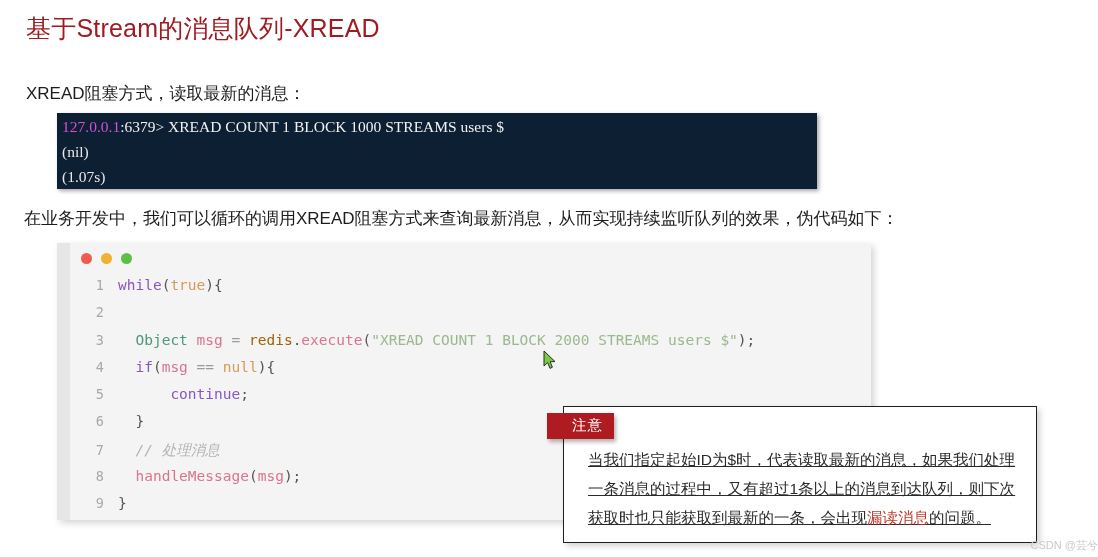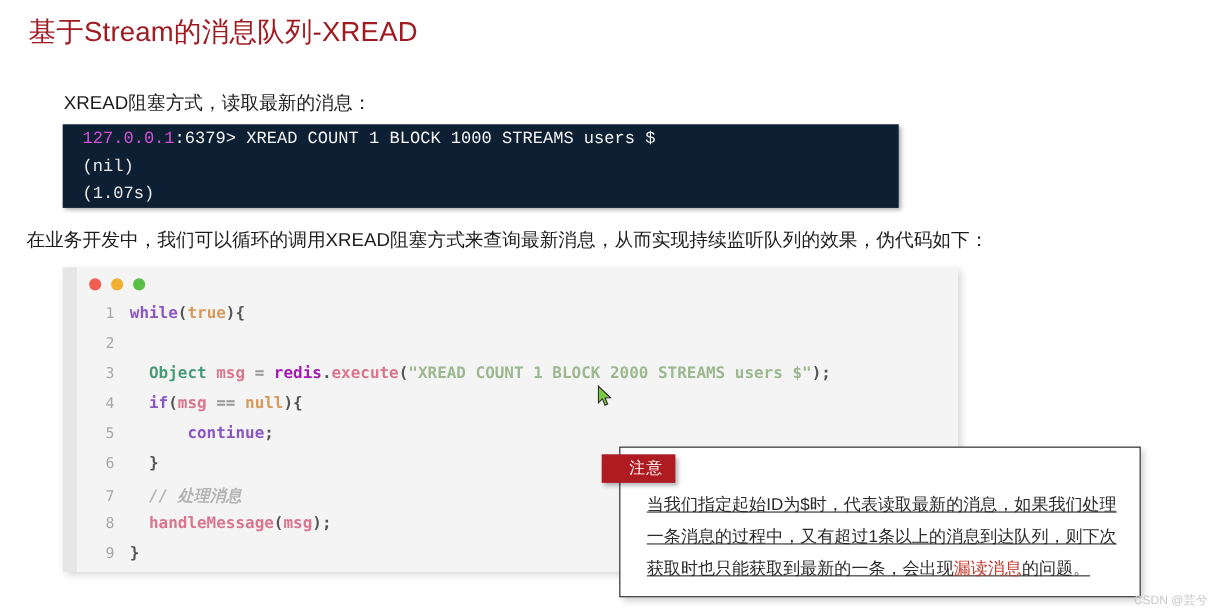--- a/index.html
+++ b/index.html
@@ -29,42 +29,41 @@
   }
 
   
   #intro-text {
     position: absolute;
     left: 26px;
     top: 82px;
     font-size: 17px;
     color: #1c1c1c;
     white-space: nowrap;
-    margin-left: 32px;
   }
 
   
   #terminal-block {
     position: absolute;
     left: 57px;
     top: 113px;
     width: 760px;
     height: 76px;
     background: #0d1f33;
     box-shadow: 2px 2px 4px rgba(0,0,0,0.35);
     padding: 0;
     overflow: hidden;
   }
   .term-line {
-    font-family: Liberation Mono, monospace;
+    font-family: Liberation Serif, serif;
     font-size: 15.5px;
     line-height: 25px;
     color: #e8e8e8;
     white-space: pre;
-    padding-left: 18px;
+    padding-left: 5px;
   }
   .term-line:first-child { padding-top: 1px; }
   .term-host { color: #d64fd6; }
   .term-rest { color: #f2f2f2; }
 
   
   #body-paragraph {
     position: absolute;
     left: 24px;
     top: 207px;
@@ -125,31 +124,31 @@
   }
   .ln {
     width: 34px;
     min-width: 34px;
     text-align: right;
     color: #a8a8a8;
     font-size: 13.5px;
     padding-right: 14px;
     user-select: none;
   }
-  .code-text { color: #3d3d3d; font-weight: bold; }
+  .code-text { color: #3d3d3d; }
 
   .tk-kw      { color: #8a56c4; }
   .tk-lit     { color: #d79a5a; }
   .tk-type    { color: #4a9a7a; }
   .tk-var     { color: #d9758f; }
   .tk-op      { color: #9a9a9a; }
   .tk-punc    { color: #555555; }
   .tk-fn      { color: #d9758f; }
   .tk-str     { color: #9bb88f; }
-  .tk-obj     { color: #a21caf; }
+  .tk-obj     { color: #a16207; }
   .tk-comment { color: #b3b3b3; font-style: italic; }
 
   
   #mouse-cursor {
     position: absolute;
     left: 543px;
     top: 350px;
     width: 14px;
     height: 20px;
     pointer-events: none;

